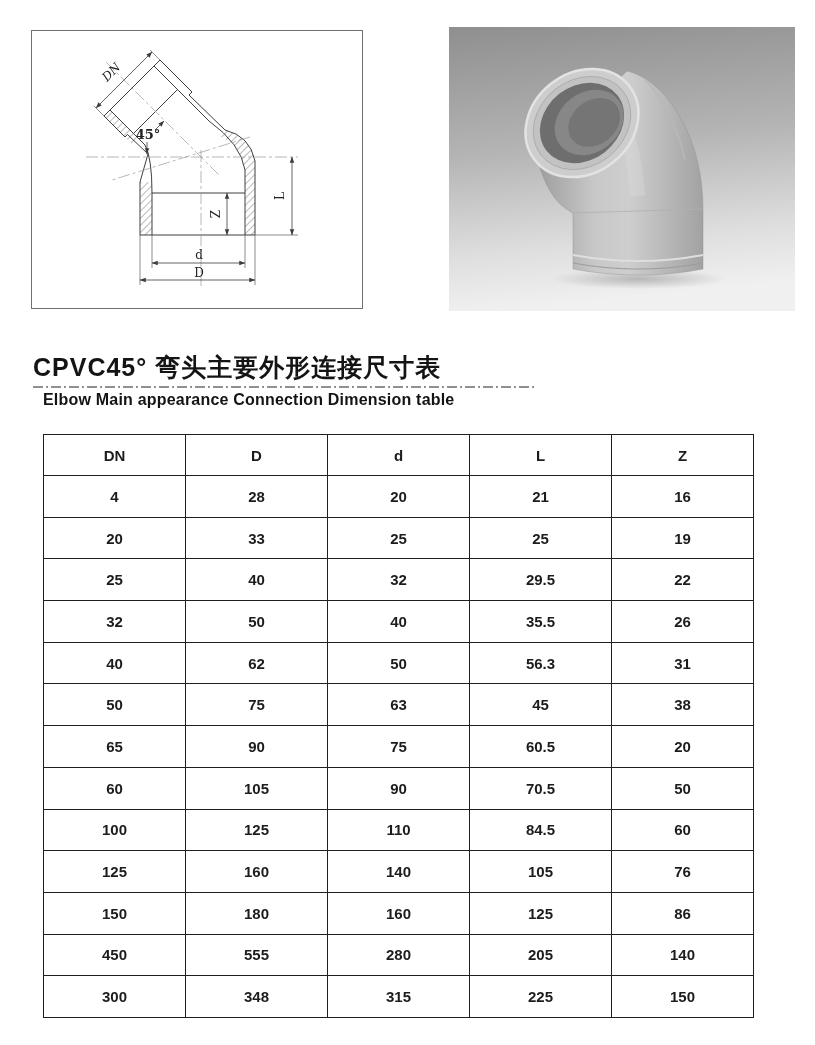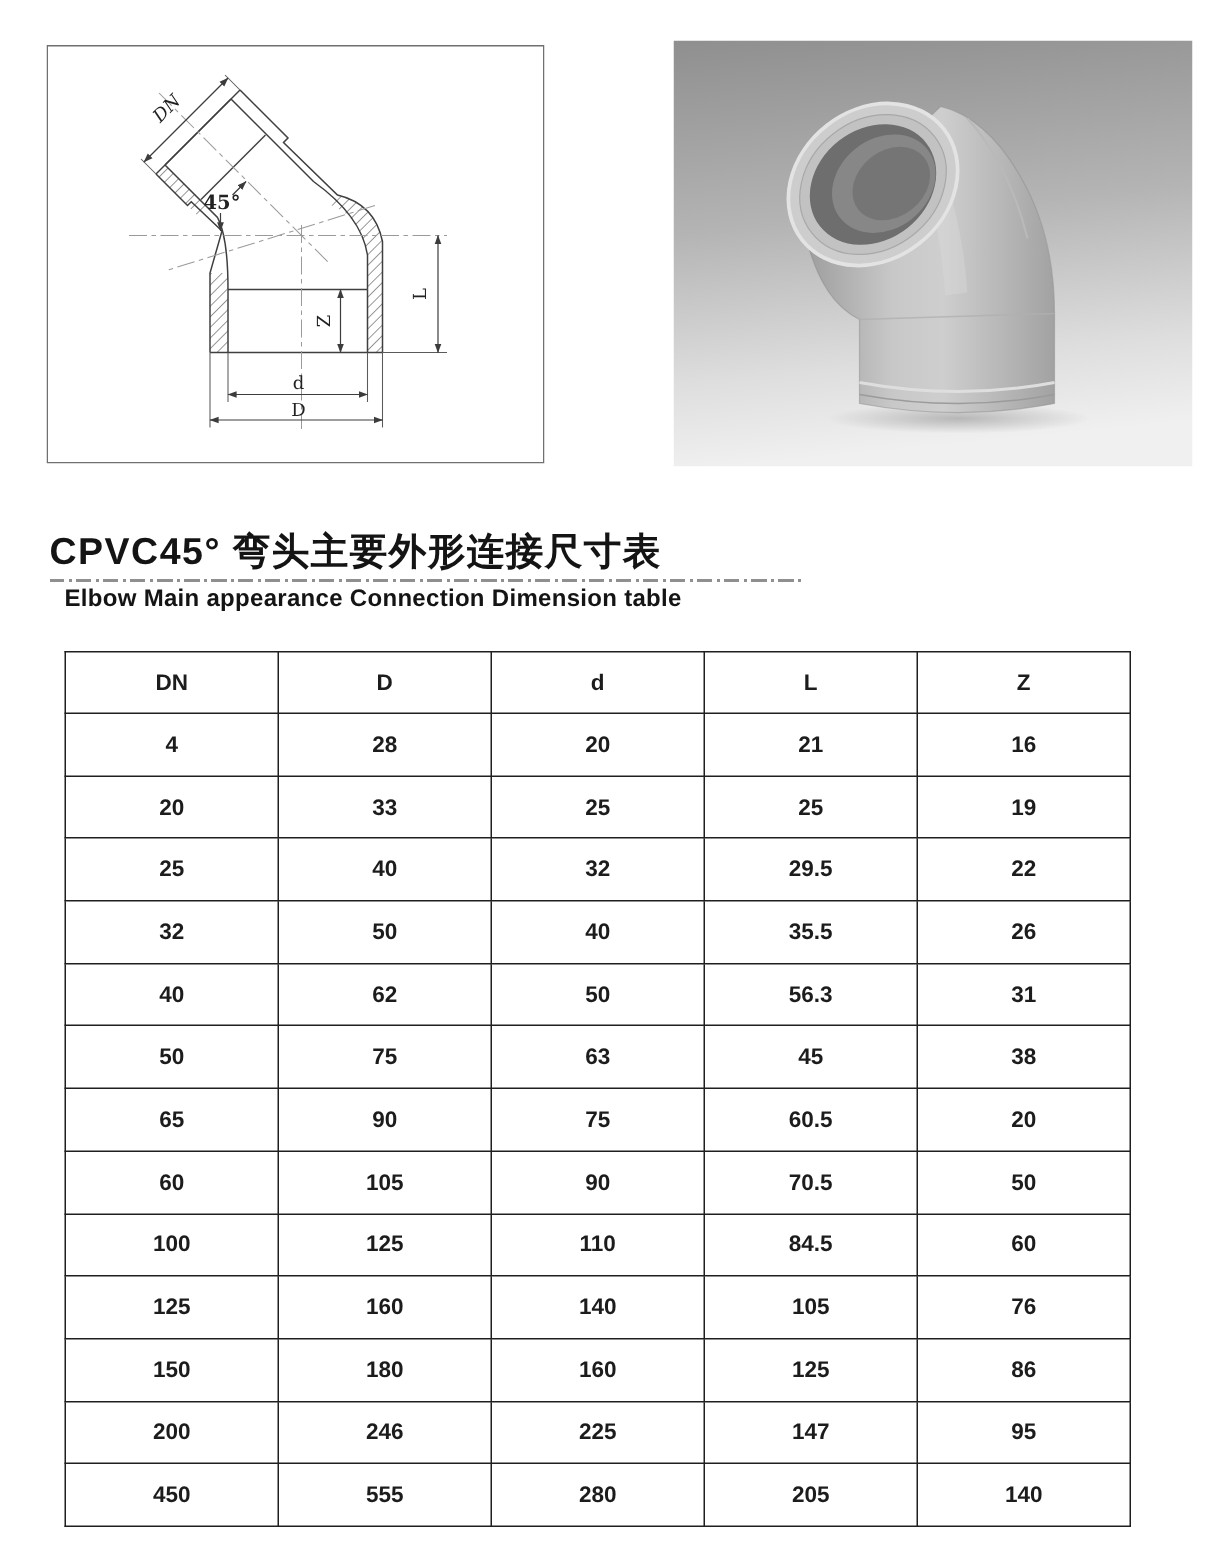--- a/index.html
+++ b/index.html
@@ -259,29 +259,29 @@
           <td>76</td>
         </tr>
         <tr>
           <td>150</td>
           <td>180</td>
           <td>160</td>
           <td>125</td>
           <td>86</td>
         </tr>
         <tr>
-          <td>200</td>
-          <td>246</td>
-          <td>225</td>
-          <td>147</td>
-          <td>95</td>
-        </tr>
-        <tr>
           <td>450</td>
           <td>555</td>
           <td>280</td>
           <td>205</td>
           <td>140</td>
         </tr>
+        <tr>
+          <td>300</td>
+          <td>348</td>
+          <td>315</td>
+          <td>225</td>
+          <td>150</td>
+        </tr>
       </tbody>
   </table>
 
 </div>
 
 </body></html>

